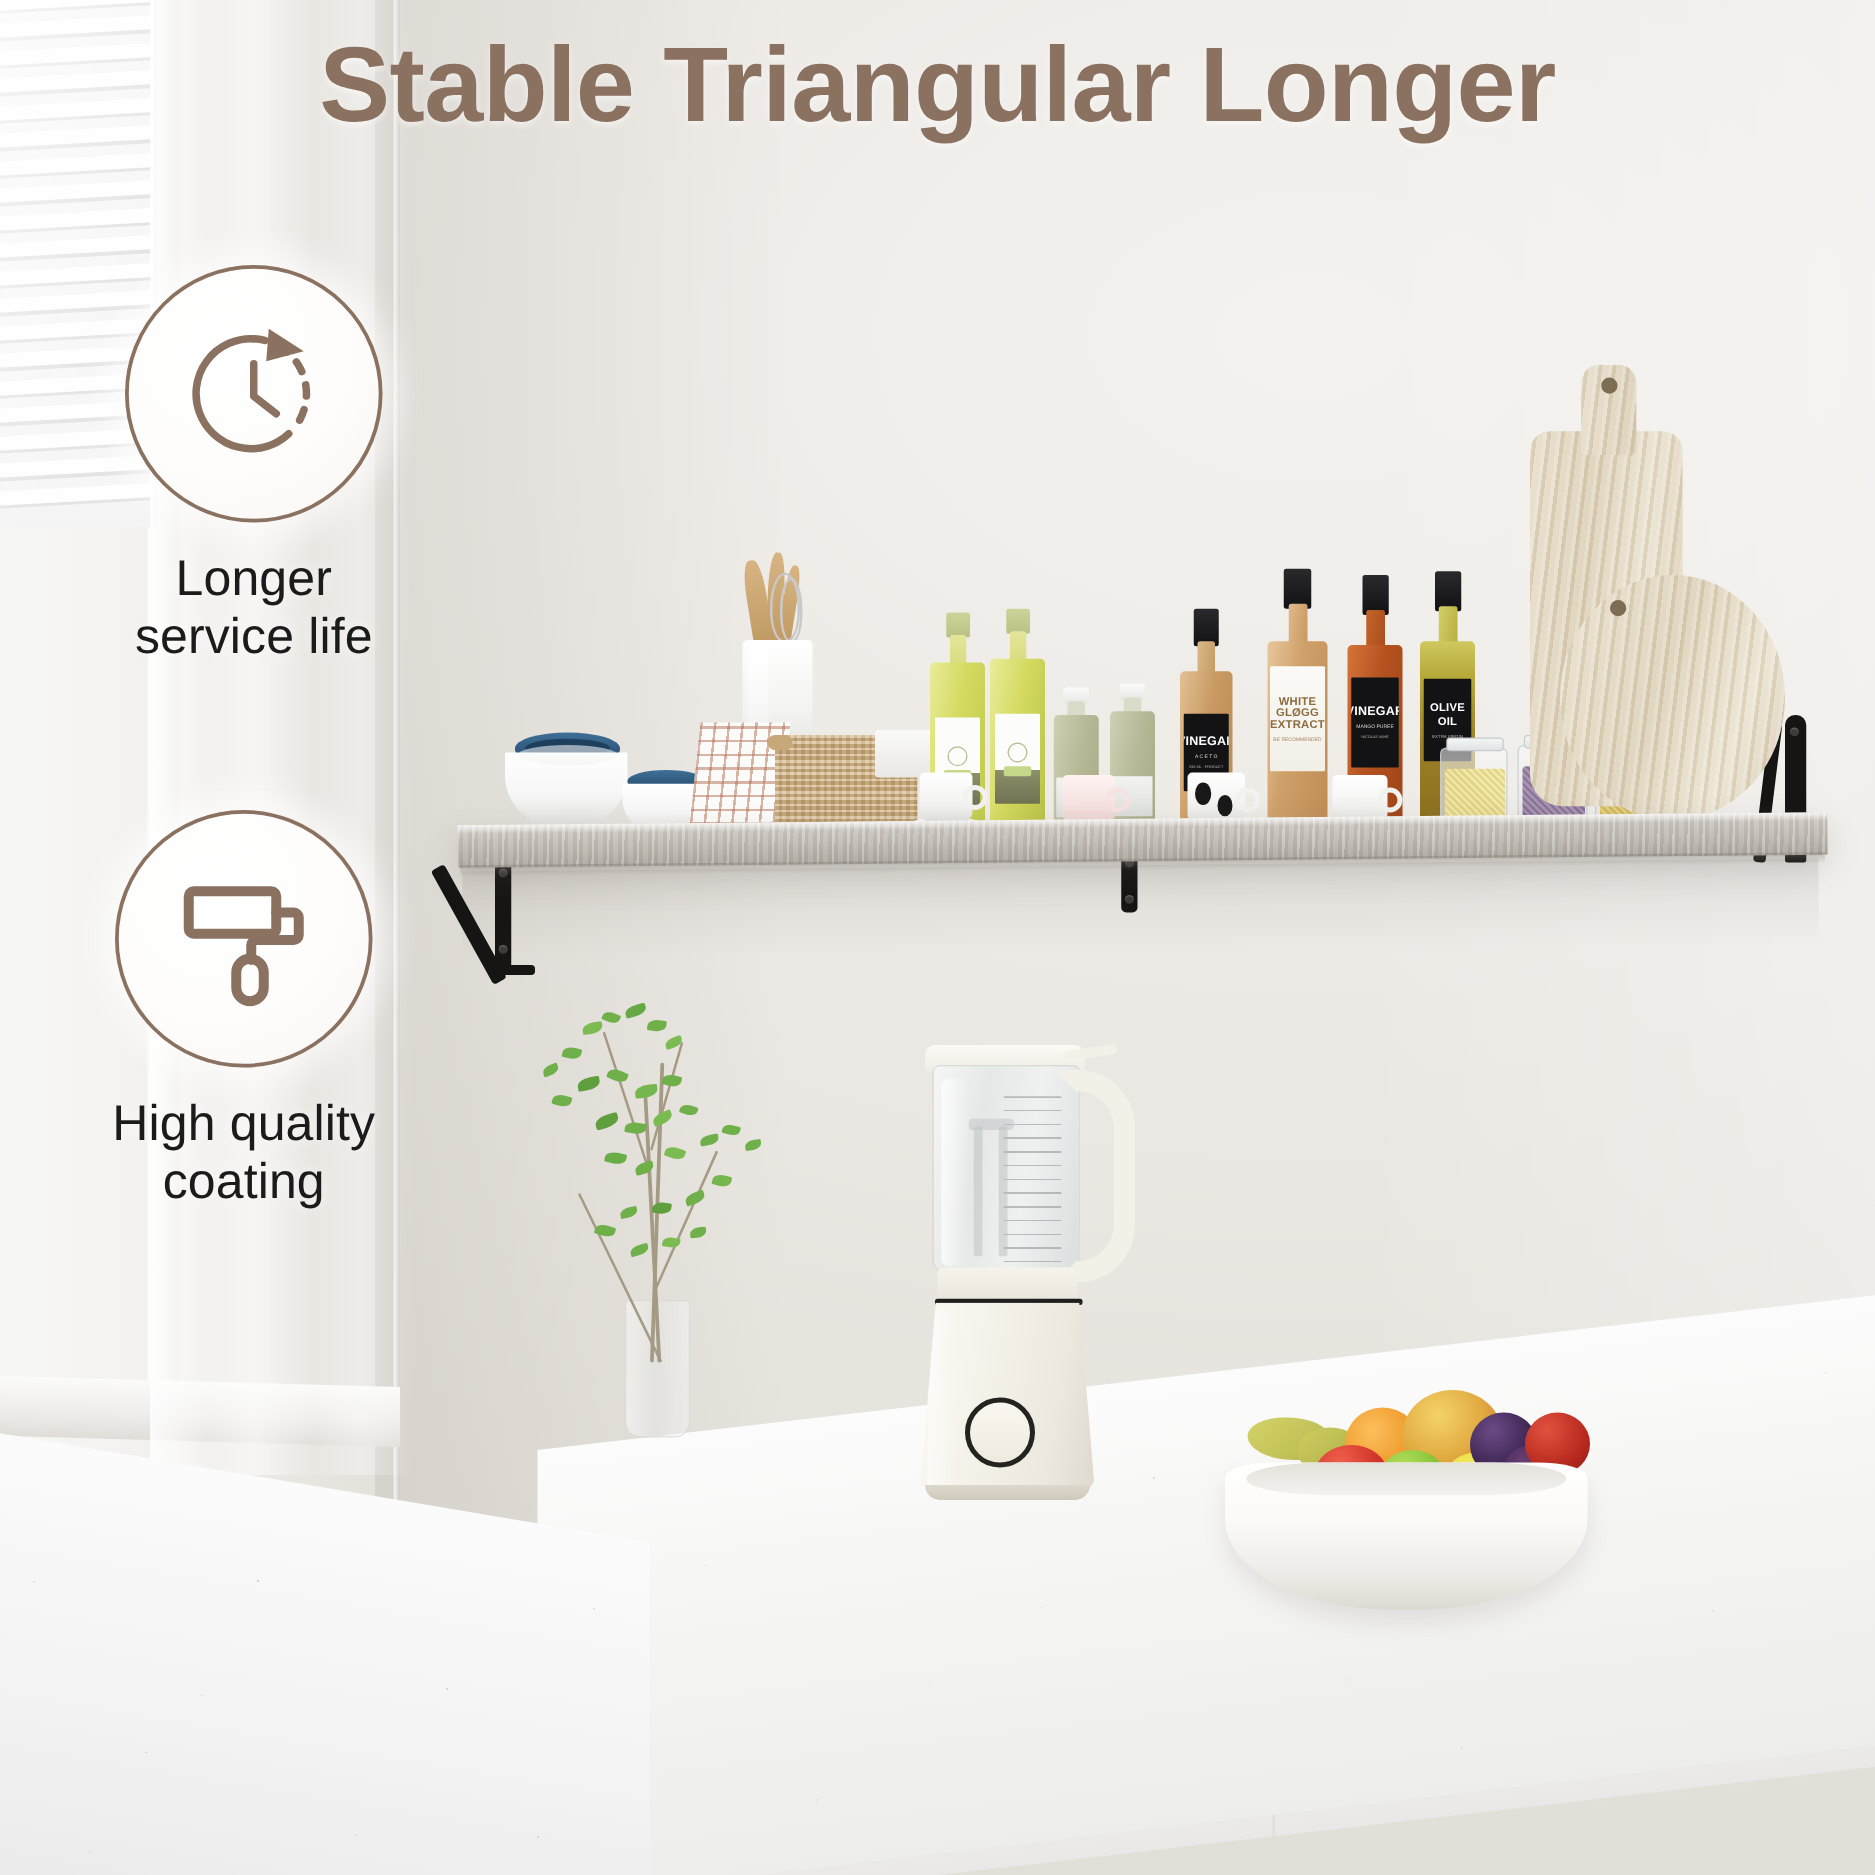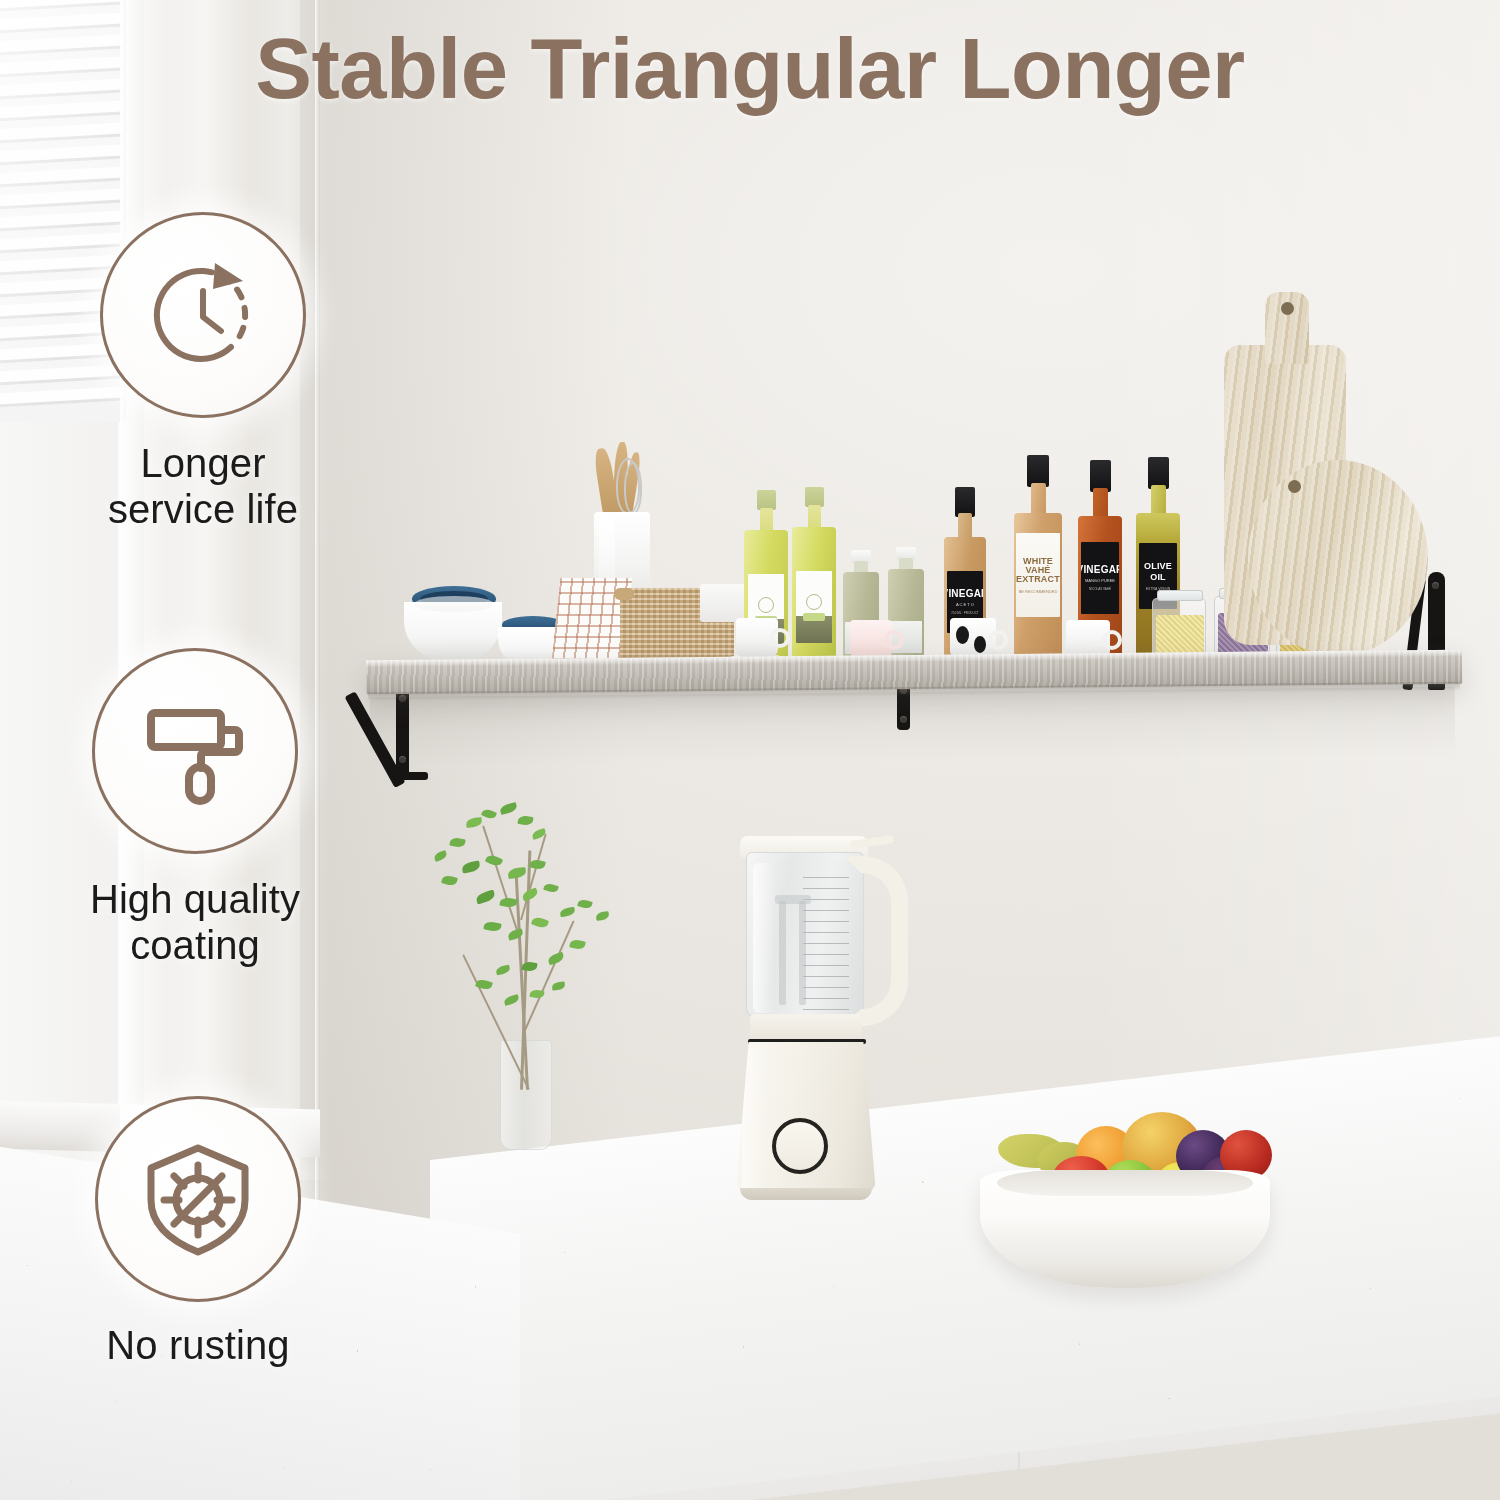--- a/index.html
+++ b/index.html
@@ -507,21 +507,21 @@
     </div>
   </div>
 
   <div class="bottle" style="left:1014px; top:455px; width:48px; height:212px;">
     <div class="bt-cap" style="left:13px; top:0; width:22px; height:32px; background:linear-gradient(180deg,#2a2a2c,#111113);"></div>
     <div class="bt-neck" style="left:17px; top:28px; width:15px; height:34px; background:linear-gradient(100deg,#e0b989,#c79760);"></div>
     <div class="bt-body" style="left:0; top:58px; width:48px; height:154px;
          background:linear-gradient(100deg,#e8c79c,#cfa06a 40%,#bf8c55 100%);"></div>
     <div class="bt-label" style="left:2px; top:78px; width:44px; height:84px;
          background:linear-gradient(180deg,#fbfaf6,#f2efe7); color:#8c6b3f; padding:4px 2px;">
-      <span class="lbl-t" style="font-size:9px;text-align:center;">WHITE VAHÉ EXTRACT</span>
+      <span class="lbl-t" style="font-size:9px;text-align:center;">WHITE GLØGG EXTRACT</span>
       <span style="font-size:4px;color:#a58a63;margin-top:5px;">BE RECOMMENDED</span>
     </div>
   </div>
 
   <div class="bottle" style="left:1078px; top:460px; width:44px; height:208px;">
     <div class="bt-cap" style="left:12px; top:0; width:21px; height:32px; background:linear-gradient(180deg,#2a2a2c,#111113);"></div>
     <div class="bt-neck" style="left:15px; top:28px; width:15px; height:32px; background:linear-gradient(100deg,#c4642a,#a84d1c);"></div>
     <div class="bt-body" style="left:0; top:56px; width:44px; height:152px;
          background:linear-gradient(100deg,#d4743a,#b4521f 45%,#9e4418 100%);"></div>
     <div class="bt-label" style="left:3px; top:82px; width:38px; height:72px; background:#131315; color:#ffffff;">
@@ -713,36 +713,16 @@
       <svg width="116" height="116" viewBox="0 0 116 116">
         <rect x="14" y="20" width="70" height="34" rx="4" fill="none" stroke="#8b7160" stroke-width="8"></rect>
         <path d="M84 37 h14 a4 4 0 0 1 4 4 v14 a4 4 0 0 1 -4 4 h-30 a4 4 0 0 0 -4 4 v12" fill="none" stroke="#8b7160" stroke-width="8" stroke-linecap="round" stroke-linejoin="round"></path>
         <rect x="52" y="74" width="22" height="34" rx="11" fill="none" stroke="#8b7160" stroke-width="8"></rect>
       </svg>
     </div>
     <div class="feature-label" style="margin-top:22px;">High quality
 coating</div>
   </div>
 
-  <div class="feature" style="left:72px; top:1096px; width:252px; height:320px;">
-    <div class="badge" style="width:206px;height:206px;margin:0 auto;">
-      <svg width="122" height="122" viewBox="0 0 122 122">
-        <path d="M61 10 L108 30 V62 C108 88 86 104 61 114 C36 104 14 88 14 62 V30 Z" fill="none" stroke="#8b7160" stroke-width="7" stroke-linejoin="round"></path>
-        <g stroke="#8b7160" stroke-width="7" stroke-linecap="round" fill="none">
-          <line x1="61" y1="27" x2="61" y2="42"></line>
-          <line x1="61" y1="82" x2="61" y2="97"></line>
-          <line x1="27" y1="62" x2="42" y2="62"></line>
-          <line x1="80" y1="62" x2="95" y2="62"></line>
-          <line x1="37" y1="38" x2="47" y2="48"></line>
-          <line x1="75" y1="76" x2="85" y2="86"></line>
-          <line x1="85" y1="38" x2="75" y2="48"></line>
-          <line x1="47" y1="76" x2="37" y2="86"></line>
-        </g>
-        <circle cx="61" cy="62" r="22" fill="none" stroke="#8b7160" stroke-width="7"></circle>
-        <line x1="46" y1="77" x2="76" y2="47" stroke="#8b7160" stroke-width="7" stroke-linecap="round"></line>
-      </svg>
-    </div>
-    <div class="feature-label" style="margin-top:20px;">No rusting</div>
-  </div>
 
   <div class="headline">Stable Triangular Longer</div>
 
 </div>
 
 </body></html>

